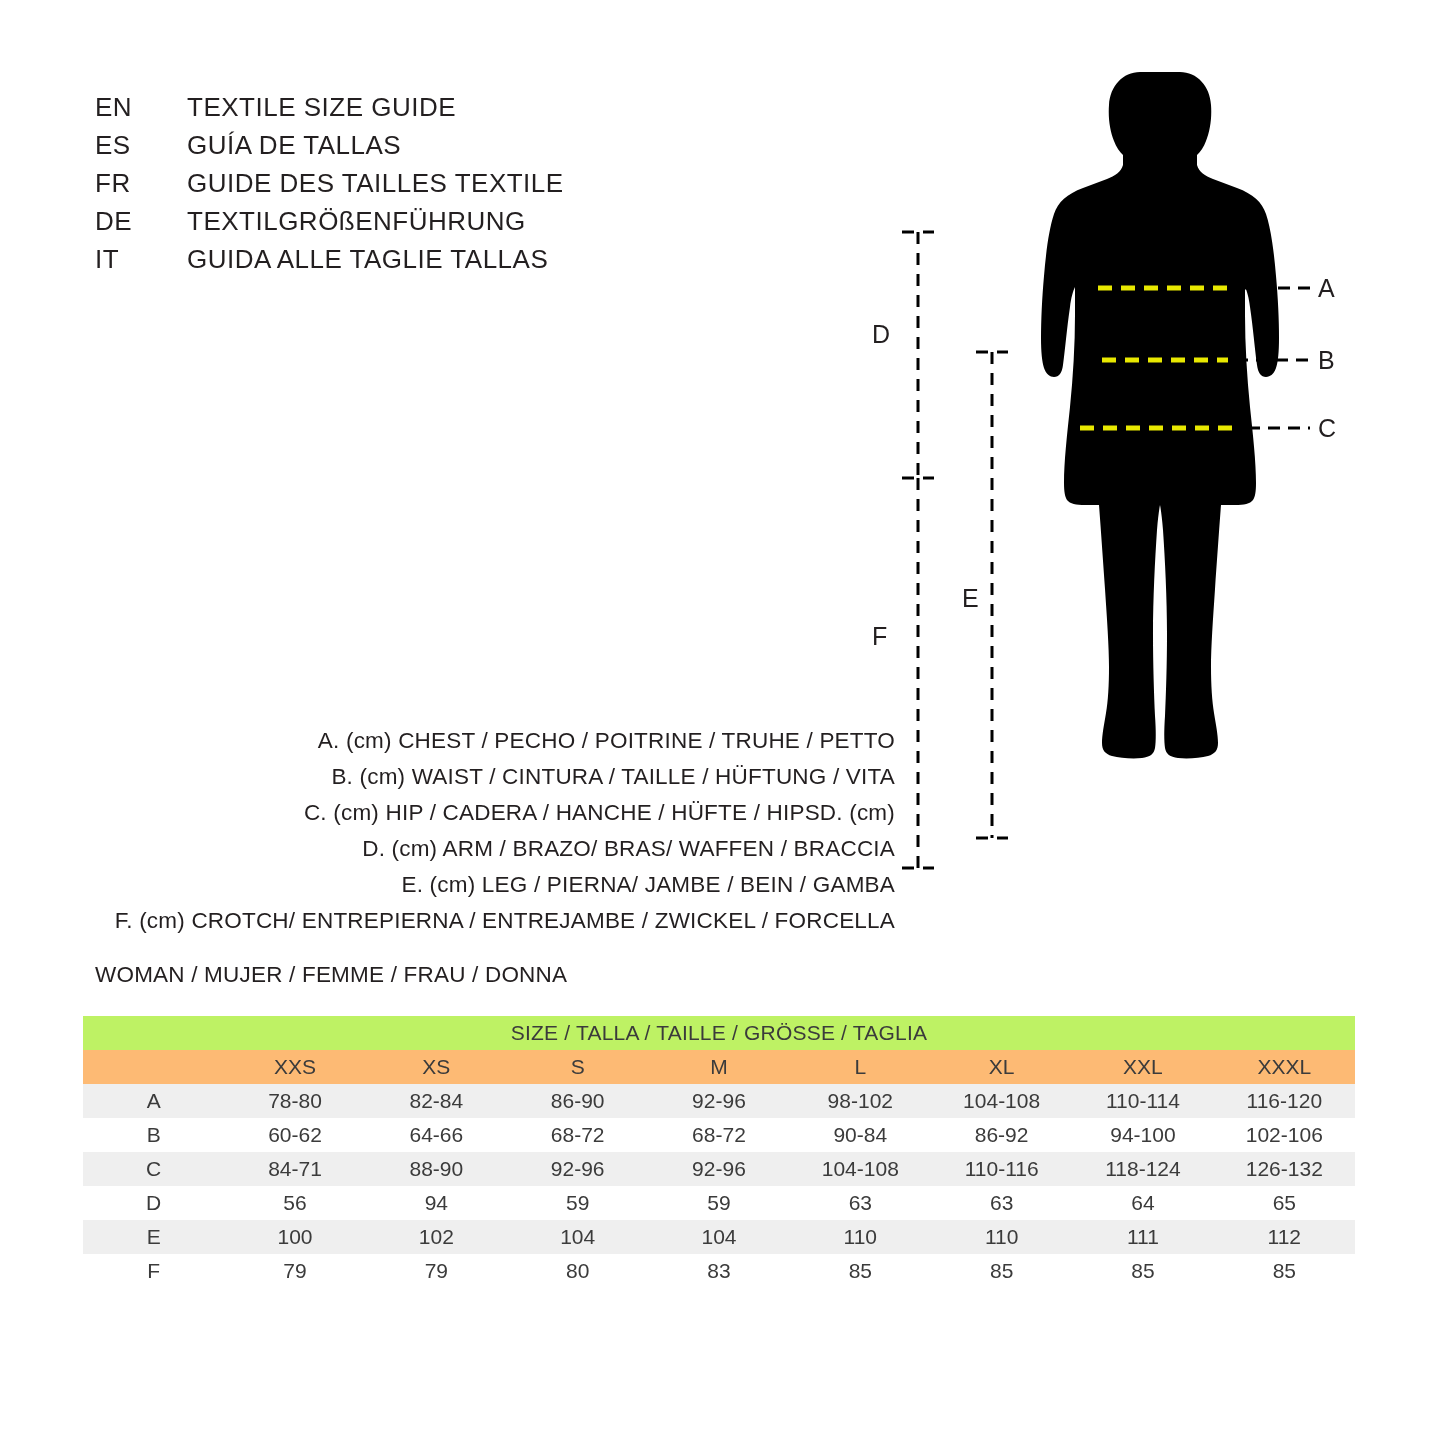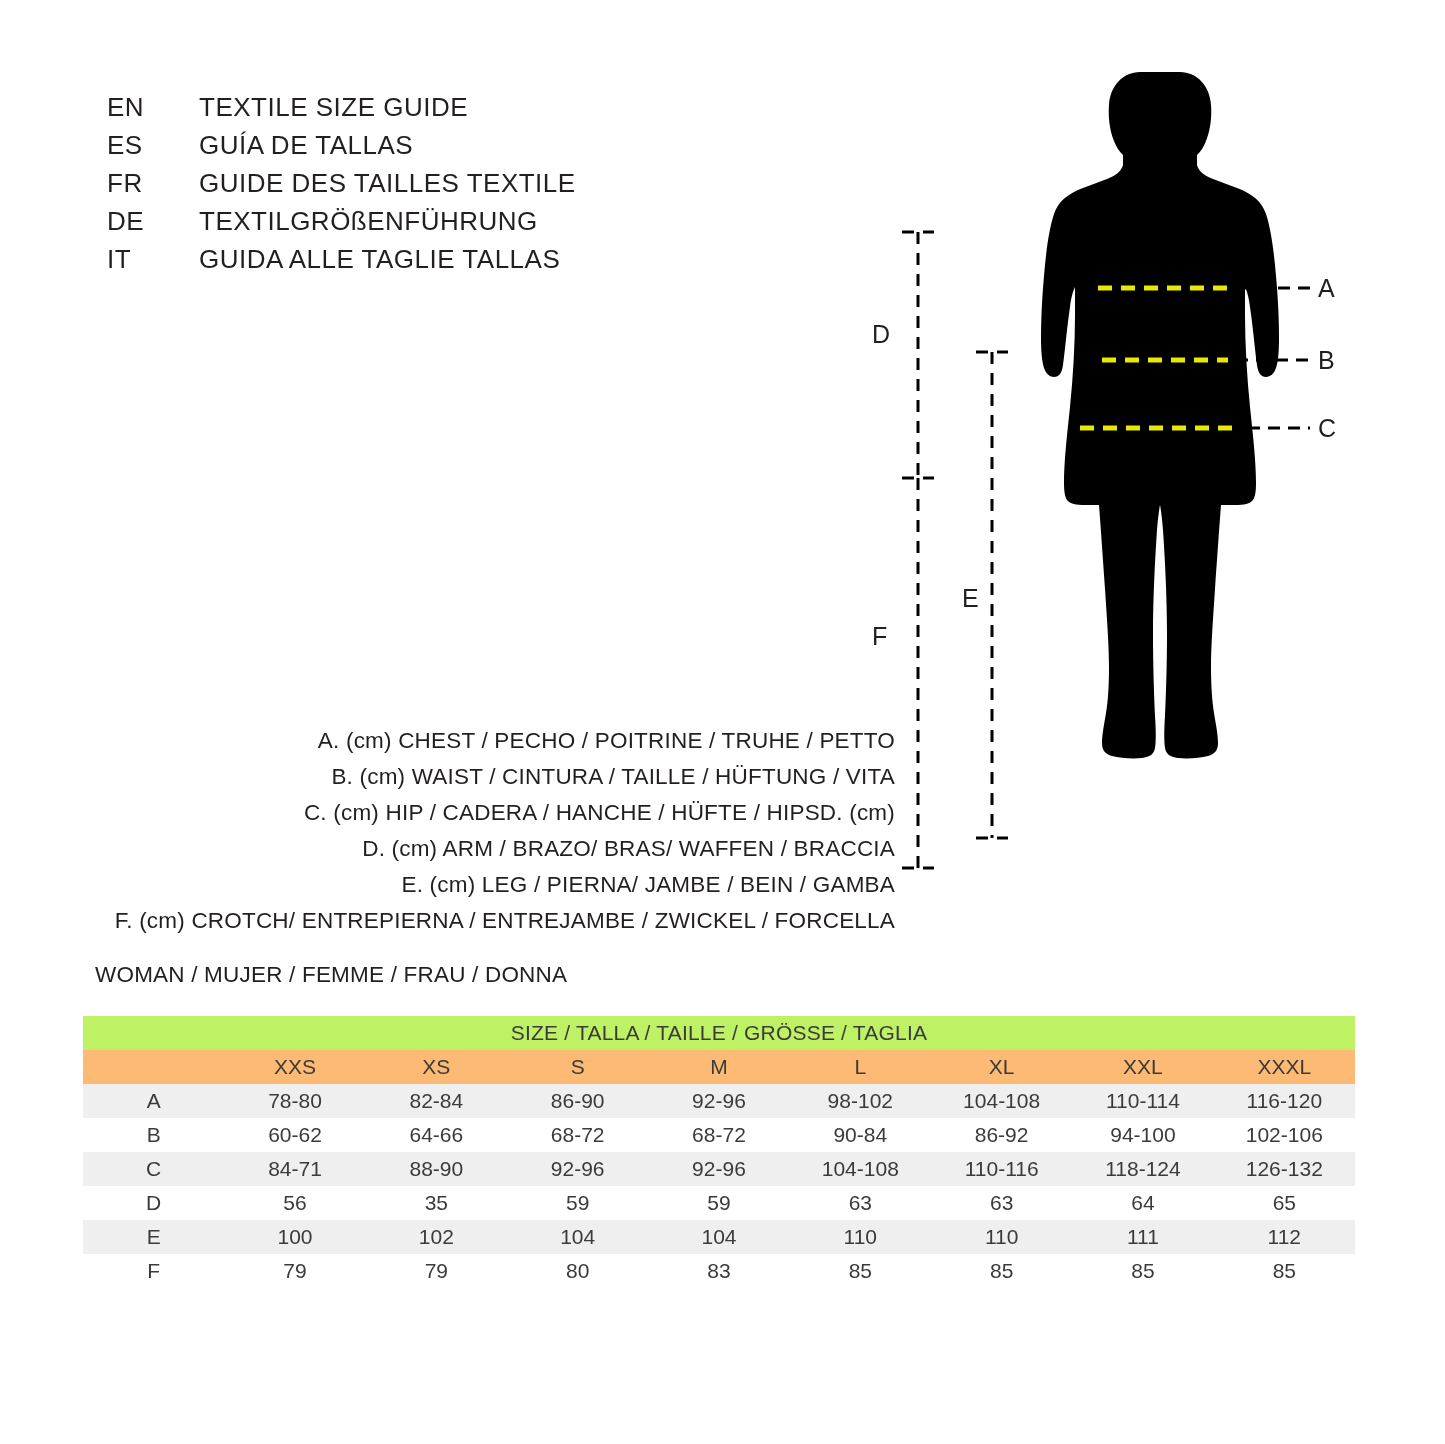--- a/index.html
+++ b/index.html
@@ -31,21 +31,20 @@
   .lang-row {
     display: flex;
     align-items: baseline;
     height: 38px;
     font-size: 26px;
     letter-spacing: 0.5px;
   }
   .lang-code {
     width: 92px;
     flex: 0 0 92px;
-    margin-left: 12px;
   }
   .lang-text {
     white-space: nowrap;
   }
 
   
   .legend {
     position: absolute;
     left: 95px;
     top: 723px;
@@ -258,21 +257,21 @@
         <td>92-96</td>
         <td>104-108</td>
         <td>110-116</td>
         <td>118-124</td>
         <td>126-132</td>
       </tr>
 
       <tr class="row-white">
         <td class="col-label">D</td>
         <td>56</td>
-        <td>35</td>
+        <td>94</td>
         <td>59</td>
         <td>59</td>
         <td>63</td>
         <td>63</td>
         <td>64</td>
         <td>65</td>
       </tr>
 
       <tr class="row-alt">
         <td class="col-label">E</td>

